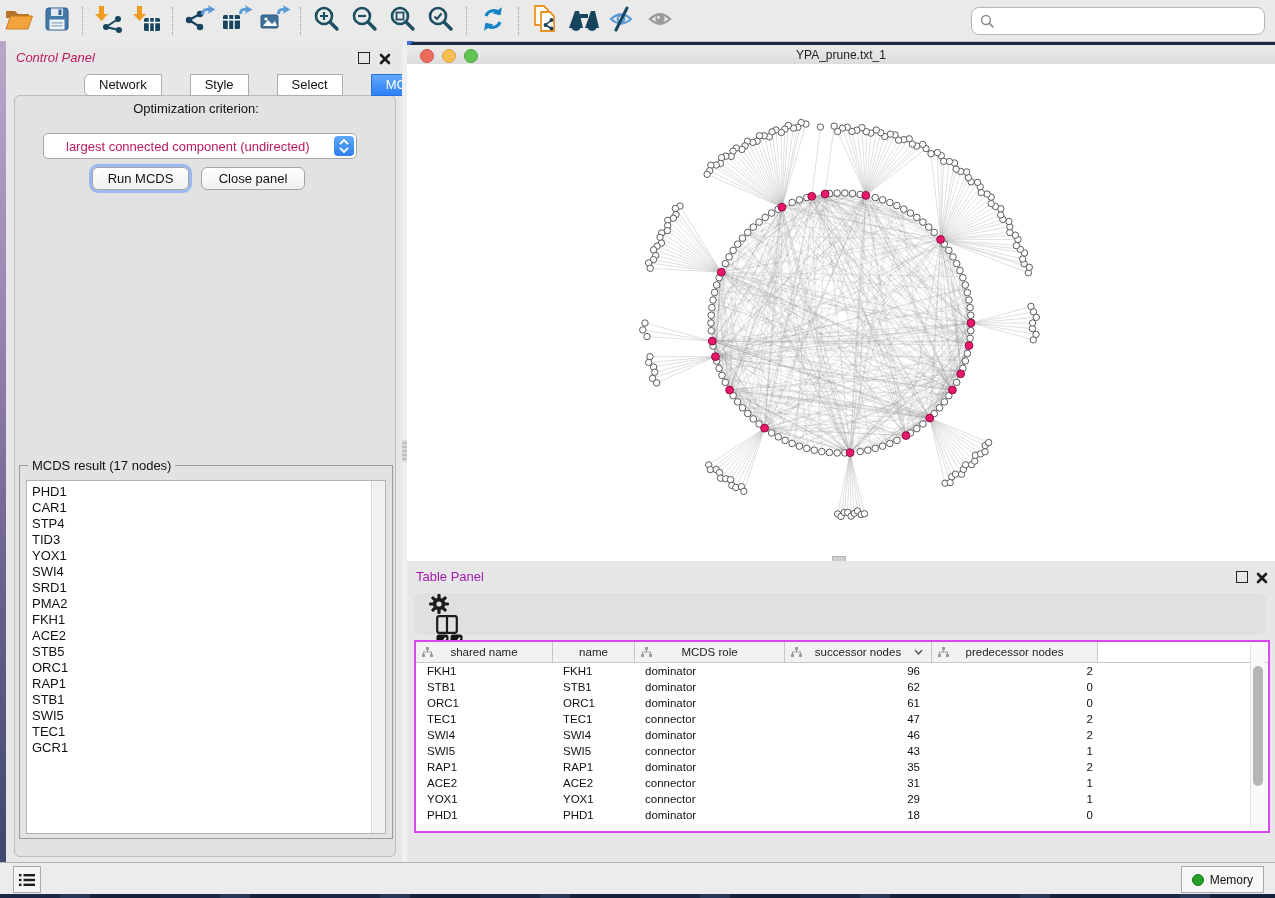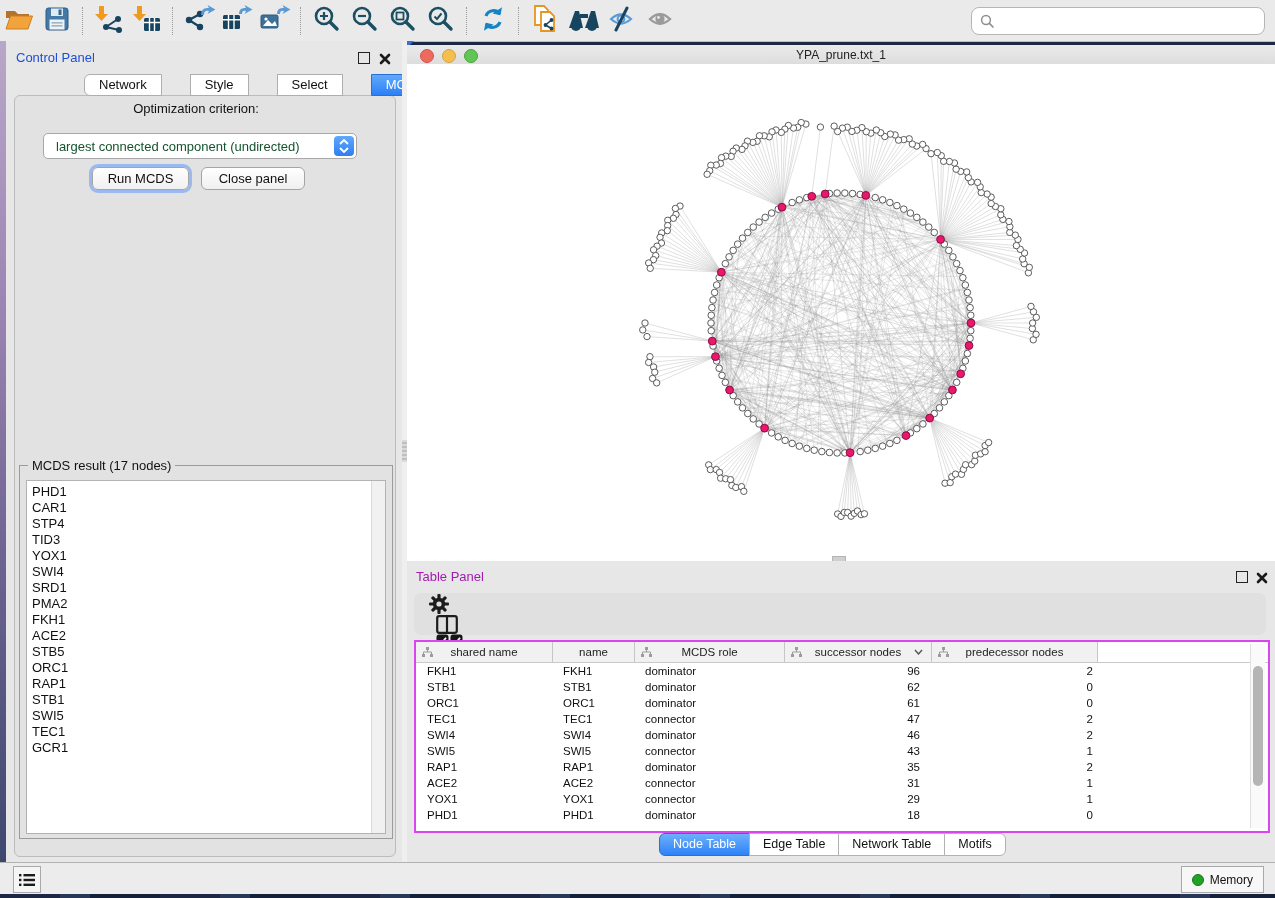--- a/index.html
+++ b/index.html
@@ -19,35 +19,35 @@
   .search-wrap input{border:none;outline:none;flex:1;height:20px;font-size:13px;background:transparent;padding:0 6px;}
 
   
   .wall-left{position:absolute;left:0;top:41px;width:6px;height:852px;
              background:linear-gradient(#b9a7c9 0%,#9d86b4 30%,#6e6492 60%,#39456b 100%);}
   .wall-bottom{position:absolute;left:0;top:893px;width:1275px;height:5px;
                background:repeating-linear-gradient(90deg,#1c2746 0 60px,#283757 60px 90px,#15203a 90px 160px);}
 
   
   .control-panel{position:absolute;left:6px;top:41px;width:396px;height:821px;background:#e7e7e7;}
-  .cp-title{position:absolute;left:10px;top:9px;font-size:13px;color:#1d4ed8;}
+  .cp-title{position:absolute;left:10px;top:9px;font-size:13px;color:#be185d;font-style:italic;}
   .mini-btn{position:absolute;top:10px;width:13px;height:13px;}
   .float-glyph{width:10px;height:10px;border:1.6px solid #222;display:block;margin-top:1px;}
   .cp-tabs{position:absolute;left:78px;top:33px;display:flex;gap:29px;}
   .seg{height:20px;line-height:20px;padding:0 14px;font-size:13px;background:#fff;
        border:1px solid #aeaeae;margin-left:-1px;color:#111;text-align:center;}
   .seg.first{border-radius:6px 0 0 6px;margin-left:0;}
   .seg.last{border-radius:0 6px 6px 0;}
   .seg.sel{background:linear-gradient(#62a9fb,#2c80f6);border-color:#2a6fd8;color:#fff;}
   .cp-box{position:absolute;left:8px;top:54px;width:380px;height:760px;background:#e2e2e2;
           border:1px solid #bcbcbc;border-radius:6px;}
   .opt-label{position:absolute;left:0;top:60px;width:380px;text-align:center;font-size:13px;color:#111;}
   .select{position:absolute;left:37px;top:92px;width:312px;height:24px;background:#fff;border:1px solid #a8a8a8;
           border-radius:5px;display:flex;align-items:center;}
-  .select .val{flex:1;font-size:13px;padding-left:12px;color:#14532d;white-space:nowrap;}
+  .select .val{flex:1;font-size:13px;padding-left:22px;color:#be185d;white-space:nowrap;}
   .stepper{width:20px;height:20px;margin-right:2px;border-radius:4px;
            background:linear-gradient(#5fa8fc,#2e7ef2);display:flex;flex-direction:column;
            align-items:center;justify-content:center;gap:2px;}
   .btn{position:absolute;height:23px;background:linear-gradient(#ffffff,#f0f0f0);border:1px solid #a5a5a5;
        border-radius:6px;font-size:13px;color:#111;display:flex;align-items:center;justify-content:center;}
   .btn.run{left:86px;top:126px;width:97px;box-shadow:0 0 0 3px rgba(92,151,251,.55);}
   .btn.closep{left:195px;top:126px;width:104px;}
   .fieldset{position:absolute;left:13px;top:424px;width:372px;height:372px;border:1px solid #9b9b9b;}
   .fieldset .legend{position:absolute;left:8px;top:-8px;background:#e2e2e2;padding:0 4px;font-size:13px;color:#111;}
   .listbox{position:absolute;left:6px;top:14px;width:358px;height:352px;background:#fff;border:1px solid #b3b3b3;overflow:hidden;}
@@ -1401,26 +1401,20 @@
             <div class="c3">18</div>
             <div class="c4">0</div>
             <div></div>
           </div>
         </div>
       <div class="tscroll">
           <div class="tthumb"></div>
         </div>
     </div>
 
-    <div class="bottom-tabs">
-      <div class="btab first sel">Node Table</div>
-      <div class="btab">Edge Table</div>
-      <div class="btab">Network Table</div>
-      <div class="btab last">Motifs</div>
-    </div>
   </div>
 
   <div class="statusbar">
     <div class="list-btn">
       <svg width="16" height="14" viewBox="0 0 16 14">
           <g fill="#1c1c1c">
             <rect x="0" y="1" width="2.4" height="2.4"></rect>
             <rect x="0" y="5.8" width="2.4" height="2.4"></rect>
             <rect x="0" y="10.6" width="2.4" height="2.4"></rect>
             <rect x="4.5" y="1" width="11.5" height="2.4"></rect>

